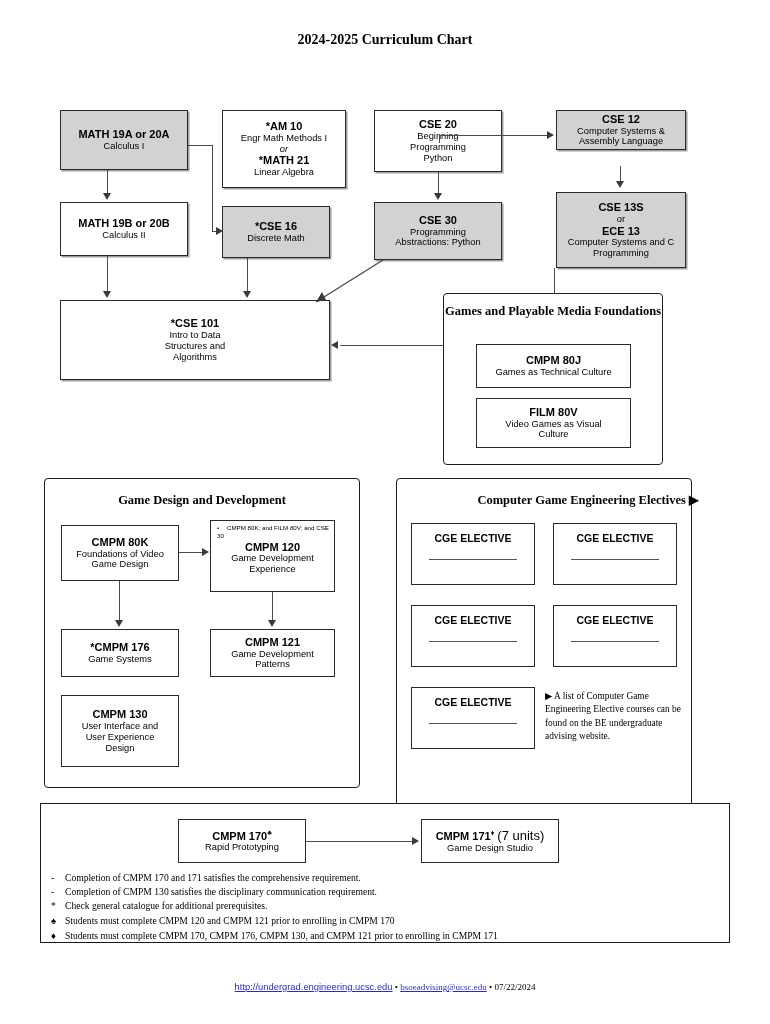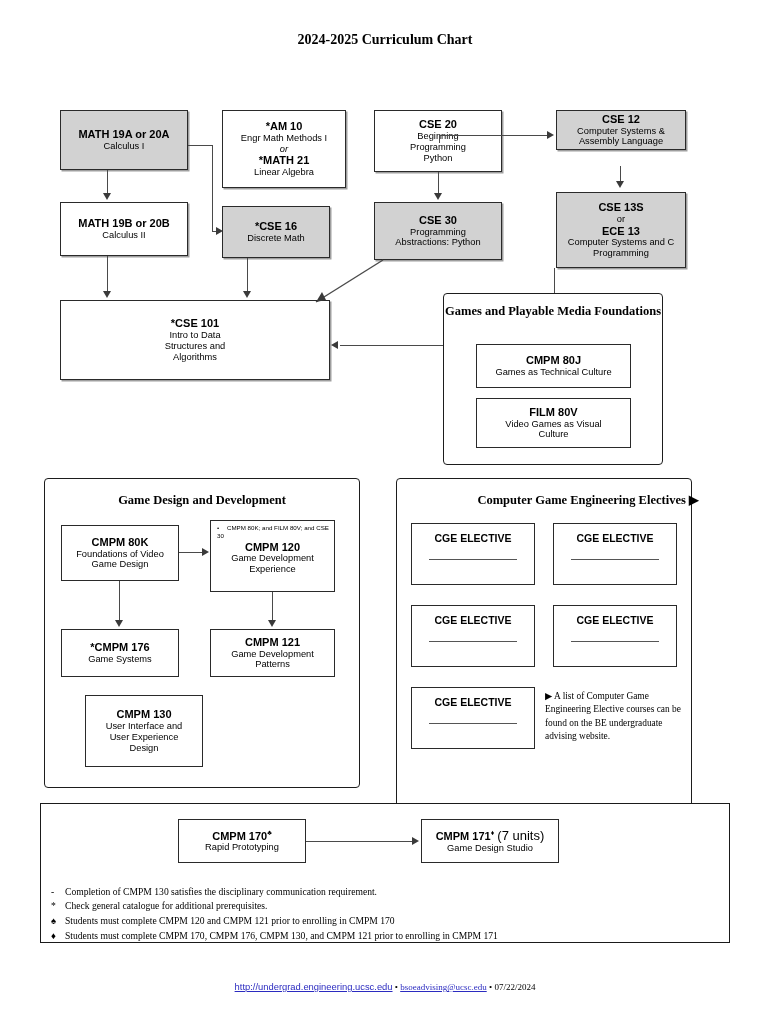--- a/index.html
+++ b/index.html
@@ -191,21 +191,21 @@
     <div class="box" style="left:16px;top:150px;width:118px;height:48px;box-shadow:none;">
       <div class="code">*CMPM 176</div>
       <div class="name">Game Systems</div>
     </div>
 
     <div class="box" style="left:165px;top:150px;width:125px;height:48px;box-shadow:none;">
       <div class="code">CMPM 121</div>
       <div class="name" style="max-width:98px;">Game Development Patterns</div>
     </div>
 
-    <div class="box" style="left:16px;top:216px;width:118px;height:72px;box-shadow:none;margin-left:24px;">
+    <div class="box" style="left:16px;top:216px;width:118px;height:72px;box-shadow:none;">
       <div class="code">CMPM 130</div>
       <div class="name" style="max-width:92px;">User Interface and User Experience Design</div>
     </div>
 
     <div class="ln lnh" style="left:134px;top:73px;width:24px;"></div>
     <div class="arrow ar-right" style="left:157px;top:69px;"></div>
     <div class="ln lnv" style="left:74px;top:102px;height:40px;"></div>
     <div class="arrow ar-down" style="left:70px;top:141px;"></div>
     <div class="ln lnv" style="left:227px;top:113px;height:29px;"></div>
     <div class="arrow ar-down" style="left:223px;top:141px;"></div>
@@ -254,20 +254,23 @@
       <div class="code">
         <span>CMPM 171</span><sup style="font-size:7px;">♦</sup>
         <span class="units">(7 units)</span>
       </div>
       <div class="name">Game Design Studio</div>
     </div>
 
     <div class="ln lnh" style="left:265px;top:37px;width:107px;"></div>
     <div class="arrow ar-right" style="left:371px;top:33px;"></div>
 
+    <div class="note" style="left:10px;top:68px;">
+      <span class="sym">-</span><span>Completion of CMPM 170 and 171 satisfies the comprehensive requirement.</span>
+    </div>
     <div class="note" style="left:10px;top:82px;">
       <span class="sym">-</span><span>Completion of CMPM 130 satisfies the disciplinary communication requirement.</span>
     </div>
     <div class="note" style="left:10px;top:96px;">
       <span class="sym">*</span><span>Check general catalogue for additional prerequisites.</span>
     </div>
     <div class="note" style="left:10px;top:111px;">
       <span class="sym">♠</span><span>Students must complete CMPM 120 and CMPM 121 prior to enrolling in CMPM 170</span>
     </div>
     <div class="note" style="left:10px;top:126px;">

